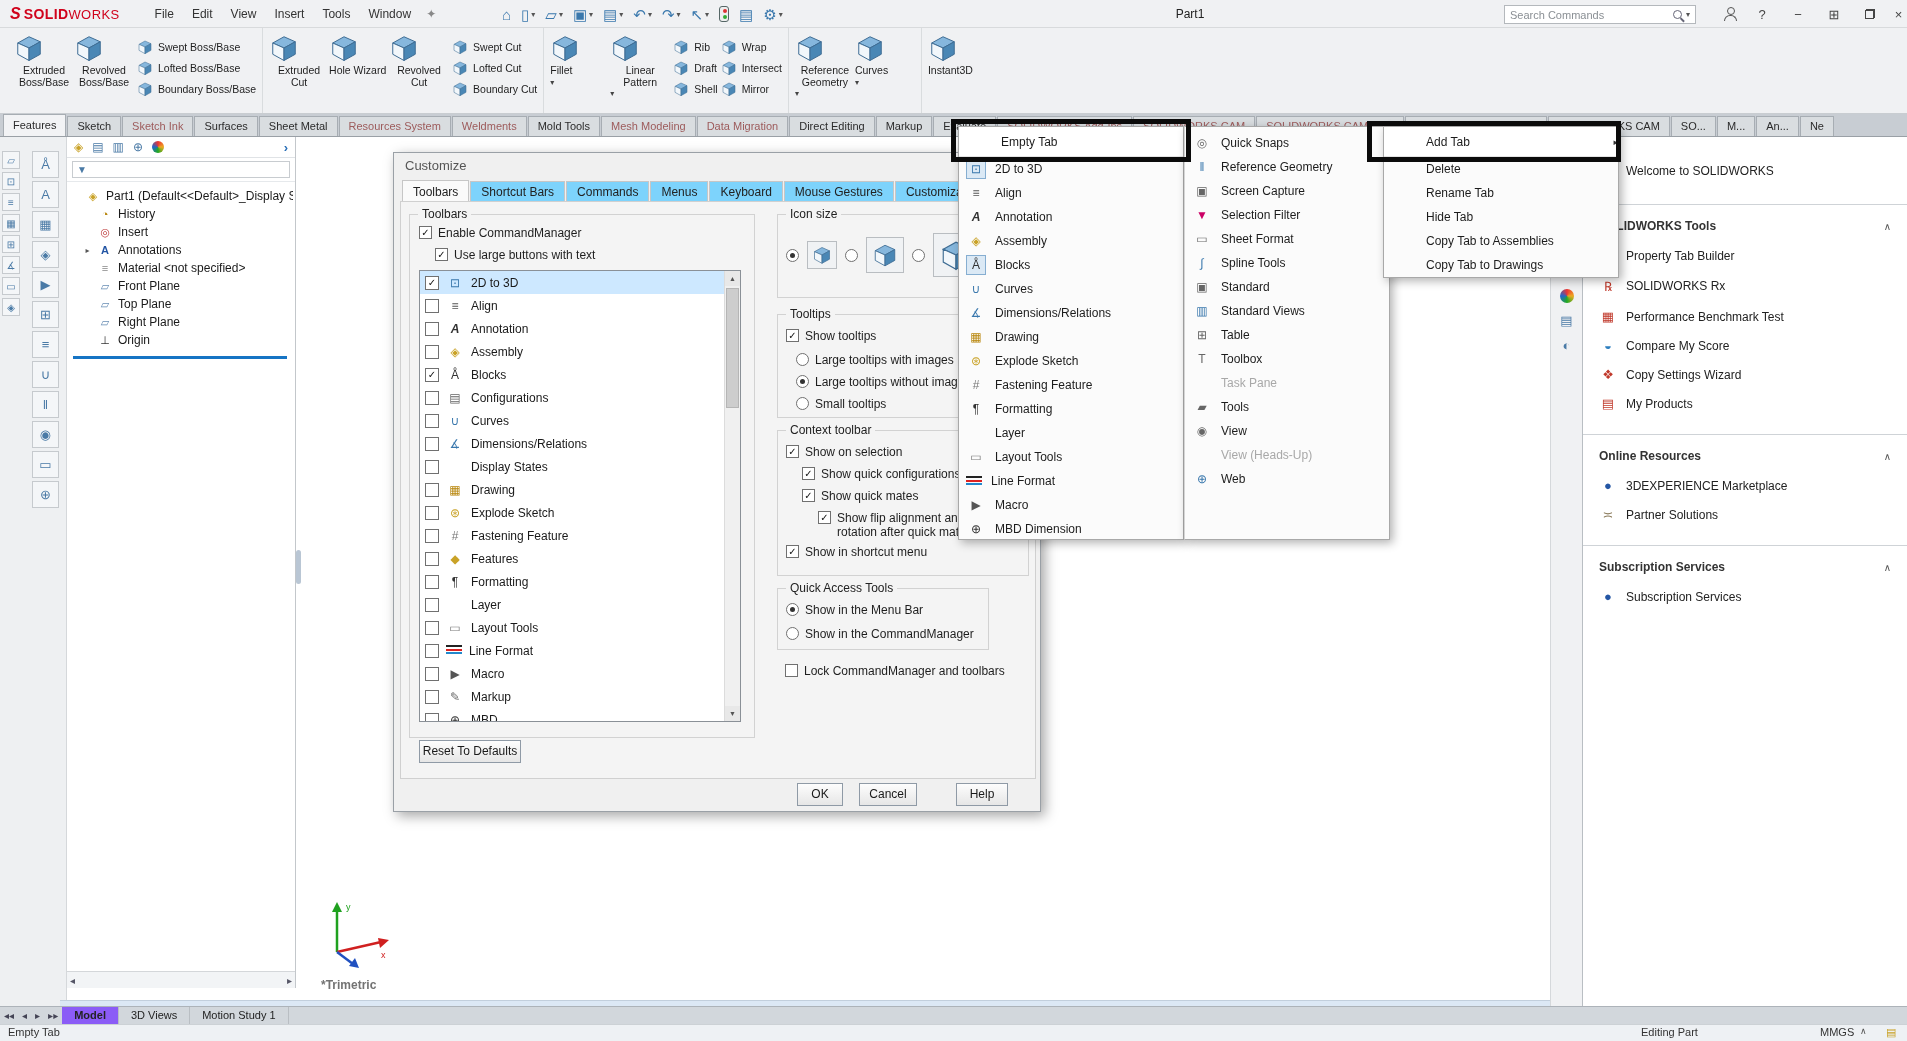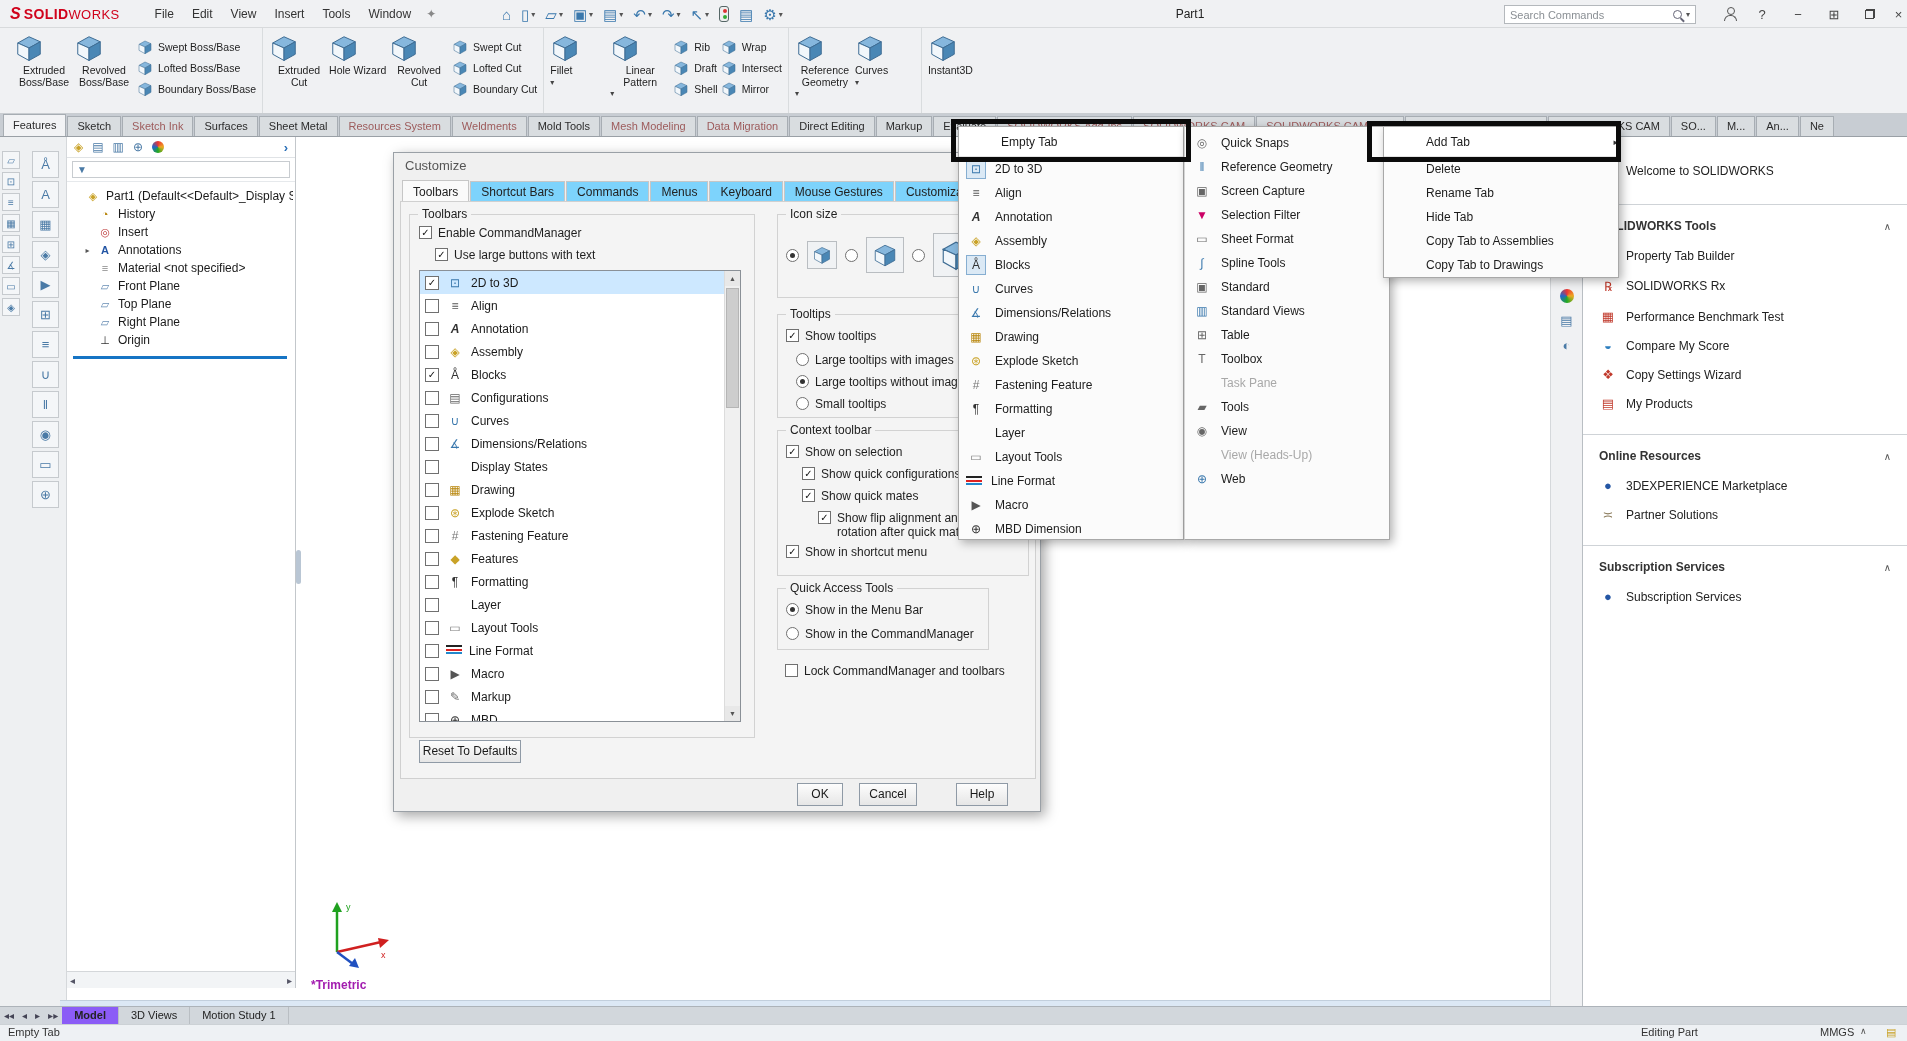--- a/index.html
+++ b/index.html
@@ -80,21 +80,21 @@
   .trow{display:flex;align-items:center;height:18px;gap:5px;white-space:nowrap;overflow:hidden;font-size:12px;color:#1a1a1a}
   .trow .exp{width:9px;font-size:8px;color:#555;text-align:center;flex:none}
   .ticon{width:16px;text-align:center;font-size:11px;flex:none}
   .ic-gold{color:#c9a227}.ic-hist{color:#b8860b}.ic-sens{color:#b33}.ic-ann{color:#2456a4;font-weight:bold}
   .ic-mat{color:#888}.ic-plane{color:#6a8fb5}.ic-orig{color:#333}
   .rollback{height:3px;background:#1674c4;margin:7px 6px 0 2px}
   .tree-hscroll{position:absolute;bottom:0;left:0;right:0;height:17px;border-top:1px solid #d4d7da;background:#f2f4f6;display:flex;justify-content:space-between;align-items:center;padding:0 3px;color:#556;font-size:10px}
 
   
   #graphics{position:absolute;left:297px;top:137px;width:1253px;height:863px;background:#fff}
-  #view-label{position:absolute;left:14px;bottom:8px;font-size:12px;font-weight:bold;color:#a21caf}
+  #view-label{position:absolute;left:24px;bottom:8px;font-size:12px;font-weight:bold;color:#737373}
   #triad{position:absolute;left:22px;bottom:28px}
   #gsplit{position:absolute;left:296px;top:550px;width:5px;height:34px;background:#b9c6d4;border-radius:3px}
   #hsplit{position:absolute;left:60px;top:1000px;width:1490px;height:6px;background:#dce8f5;border-top:1px solid #c2cfdd}
 
   
   #tp-strip{position:absolute;left:1550px;top:137px;width:32px;height:869px;background:#f0f1f3;border-left:1px solid #d5d8db;display:flex;flex-direction:column;align-items:center;padding-top:152px;gap:10px}
   .tps-ic{font-size:13px;color:#4a7aa6}
   #taskpane{position:absolute;left:1582px;top:137px;width:325px;height:1005px;background:#fff;border-left:1px solid #b9bec3;overflow:hidden}
   .tp-welcome{display:flex;align-items:center;gap:9px;padding:26px 16px 10px;font-size:12px;color:#222}
   .tp-divider{border-top:1px solid #cfd3d7;margin-top:16px}

